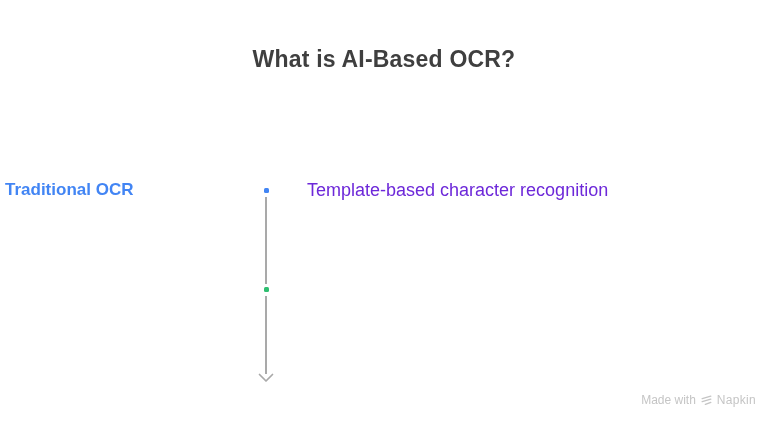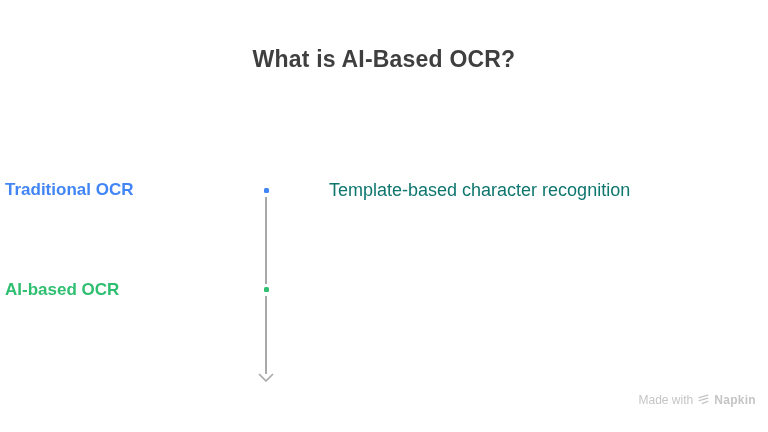--- a/index.html
+++ b/index.html
@@ -32,25 +32,25 @@
     right: 523px;
     width: 240px;
     text-align: left;
     font-size: 17px;
     font-weight: 700;
     line-height: 22px;
     white-space: nowrap;
   }
   .row-desc {
     position: absolute;
-    left: 329px;
+    left: 307px;
     font-size: 18px;
     font-weight: 400;
     line-height: 22px;
-    color: #0f766e;
+    color: #6d28d9;
     white-space: nowrap;
   }
   .row1 { top: 179px; }
   .row2 { top: 279px; }
   .tl-seg {
     position: absolute;
     left: 265px;
     width: 2px;
     background: #a9a9a9;
   }
@@ -68,27 +68,27 @@
   .tl-arrowhead {
     position: absolute;
     left: 258px;
     top: 373px;
   }
   .watermark {
     position: absolute;
     right: 12px;
     top: 393px;
     display: flex;
-    align-items: flex-start;
+    align-items: center;
     gap: 4px;
     color: #c5c5c5;
     font-size: 12px;
   }
   .watermark .brand {
-    font-weight: 700;
+    font-weight: 400;
     letter-spacing: 0.3px;
   }
   .napkin-logo { display: inline-block; }
 </style>
 </head>
 <body>
 
 <div class="slide">
 
   <h1 class="title">What is AI-Based OCR?</h1>
@@ -97,21 +97,20 @@
   <div class="tl-seg seg2"></div>
   <div class="tl-dot dot1" style="background-color: rgb(66, 133, 244);"></div>
   <div class="tl-dot dot2" style="background-color: rgb(47, 191, 113);"></div>
   <svg class="tl-arrowhead" width="16" height="10" viewBox="0 0 16 10">
     <polyline points="1.5,1.5 8,8 14.5,1.5" fill="none" stroke="#a9a9a9" stroke-width="1.7" stroke-linecap="round" stroke-linejoin="round"></polyline>
   </svg>
 
   <div class="row-label row1" style="color: rgb(66, 133, 244);">Traditional OCR</div>
   <div class="row-desc row1">Template-based character recognition</div>
 
-  <div class="row-label row2" style="color: rgb(47, 191, 113);">AI-based OCR</div>
 
   <div class="watermark">
     <span>Made with</span>
     <svg class="napkin-logo" width="13" height="13" viewBox="0 0 13 13">
       <g stroke="#c5c5c5" stroke-width="1.4" stroke-linecap="round" fill="none">
         <path d="M2.2 4.6 L10.8 2.2"></path>
         <path d="M2.2 7.6 L10.8 5.2"></path>
         <path d="M5.4 10.4 L10.8 8.4"></path>
       </g>
     </svg>

